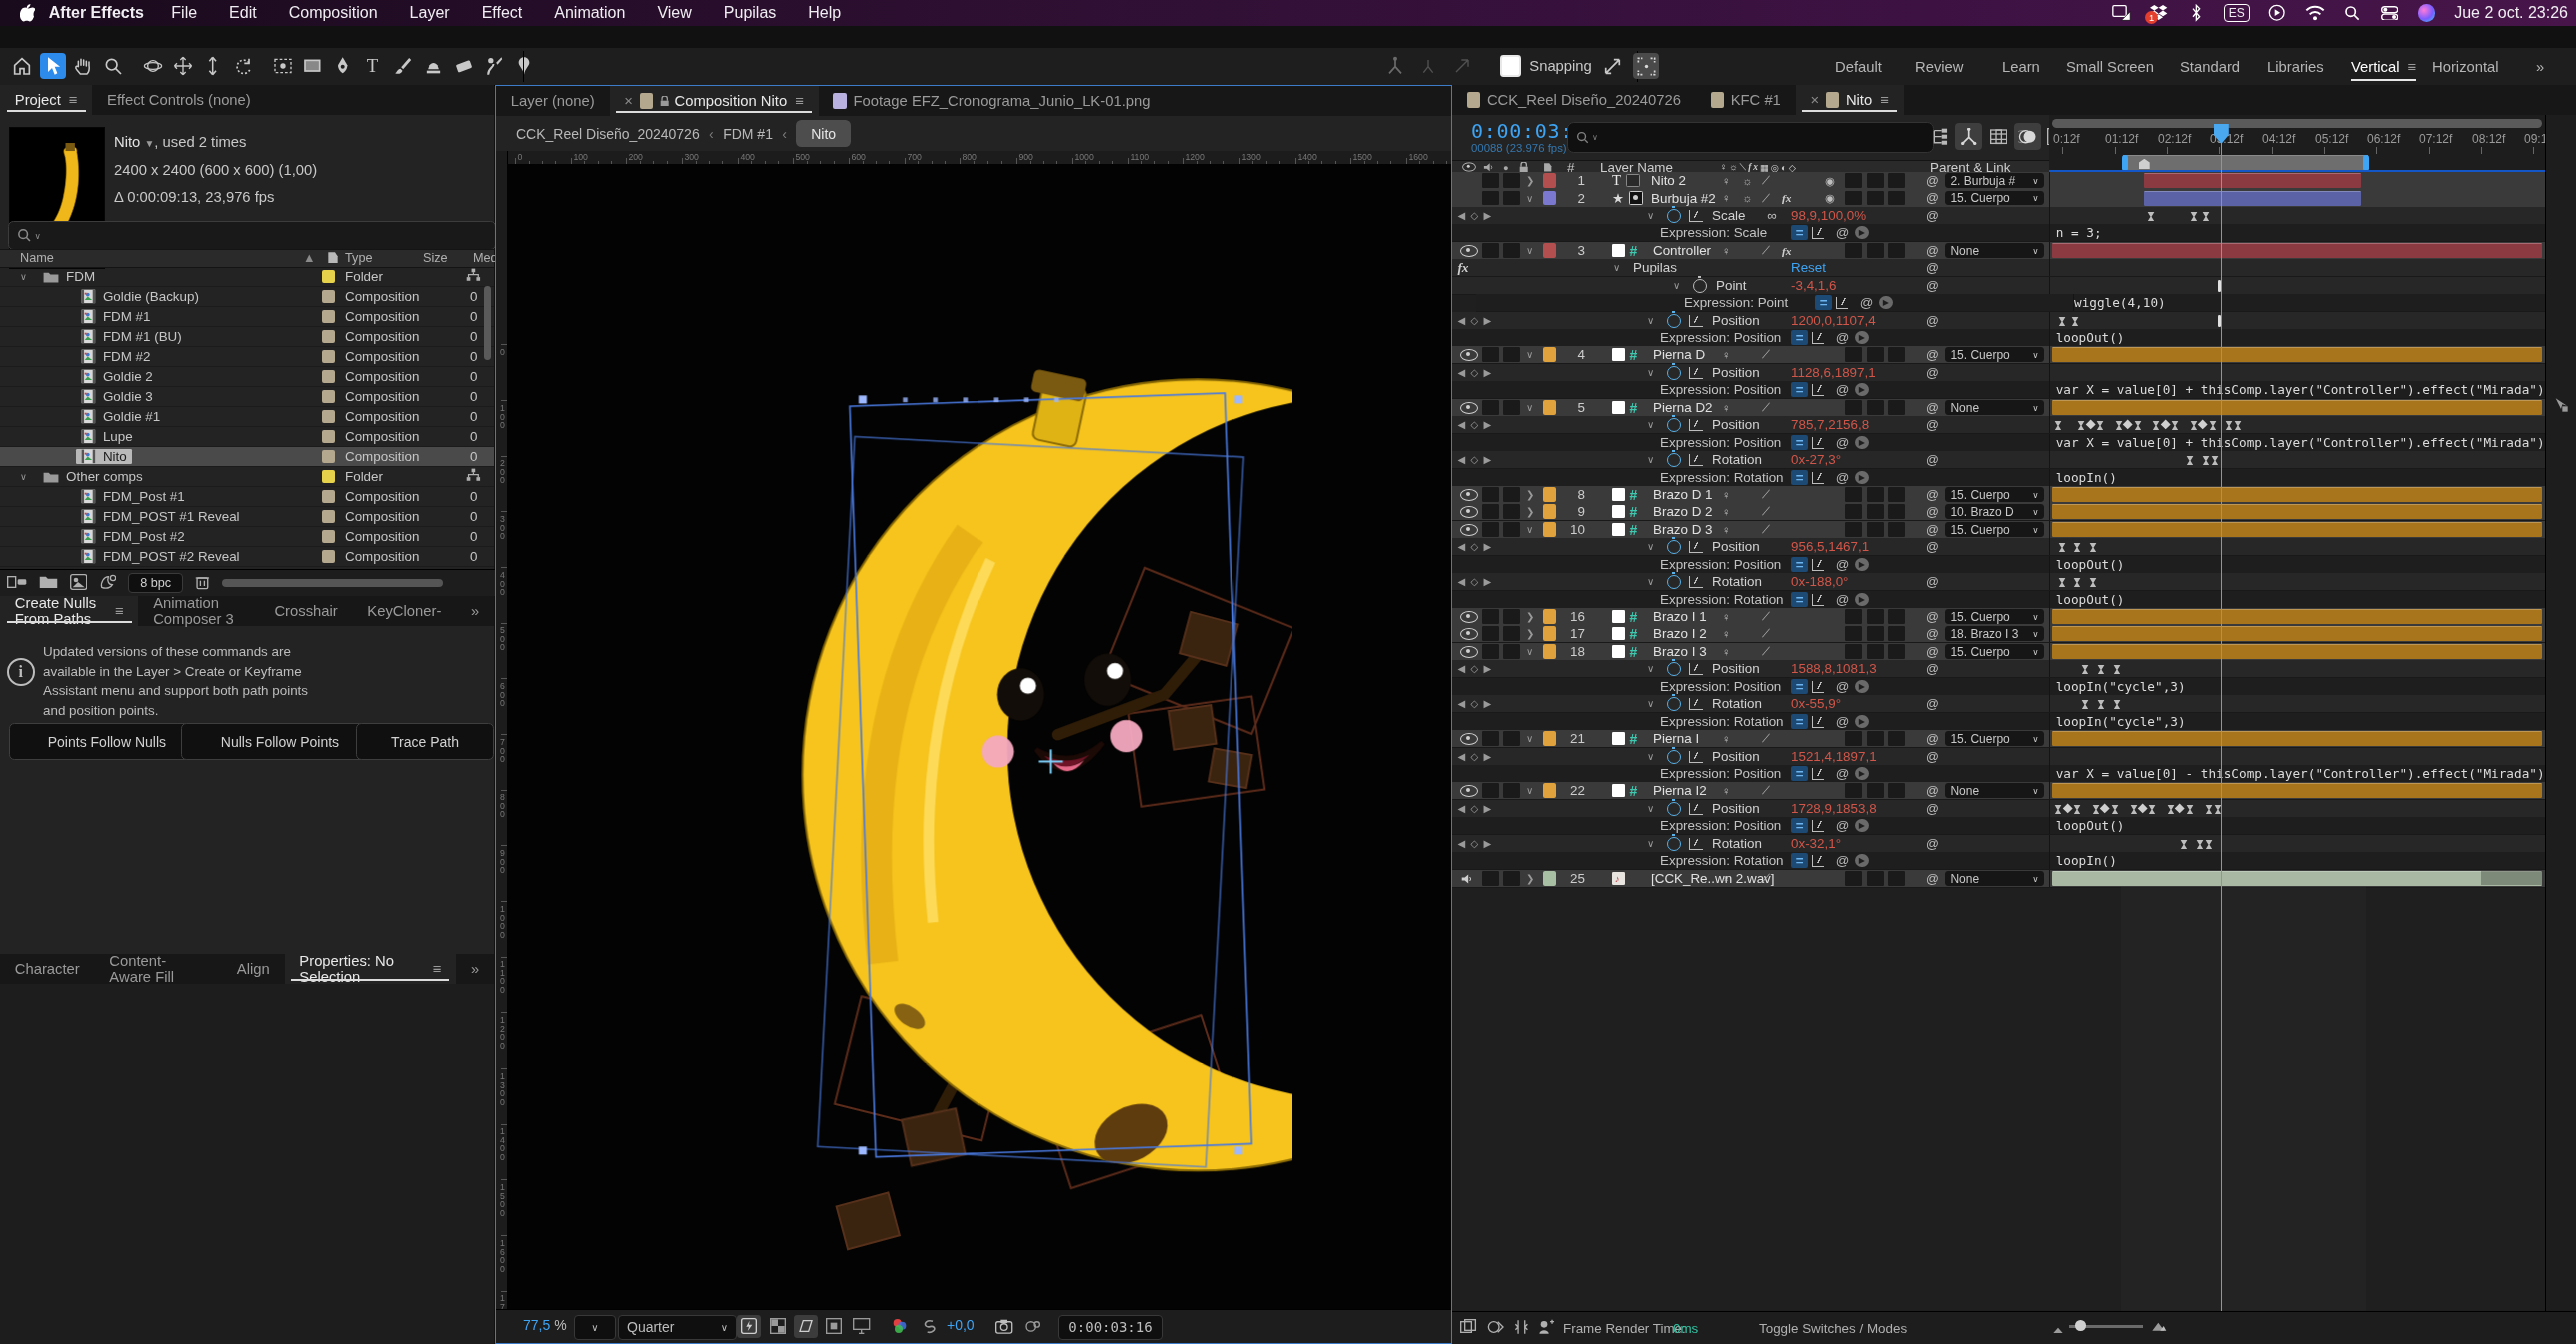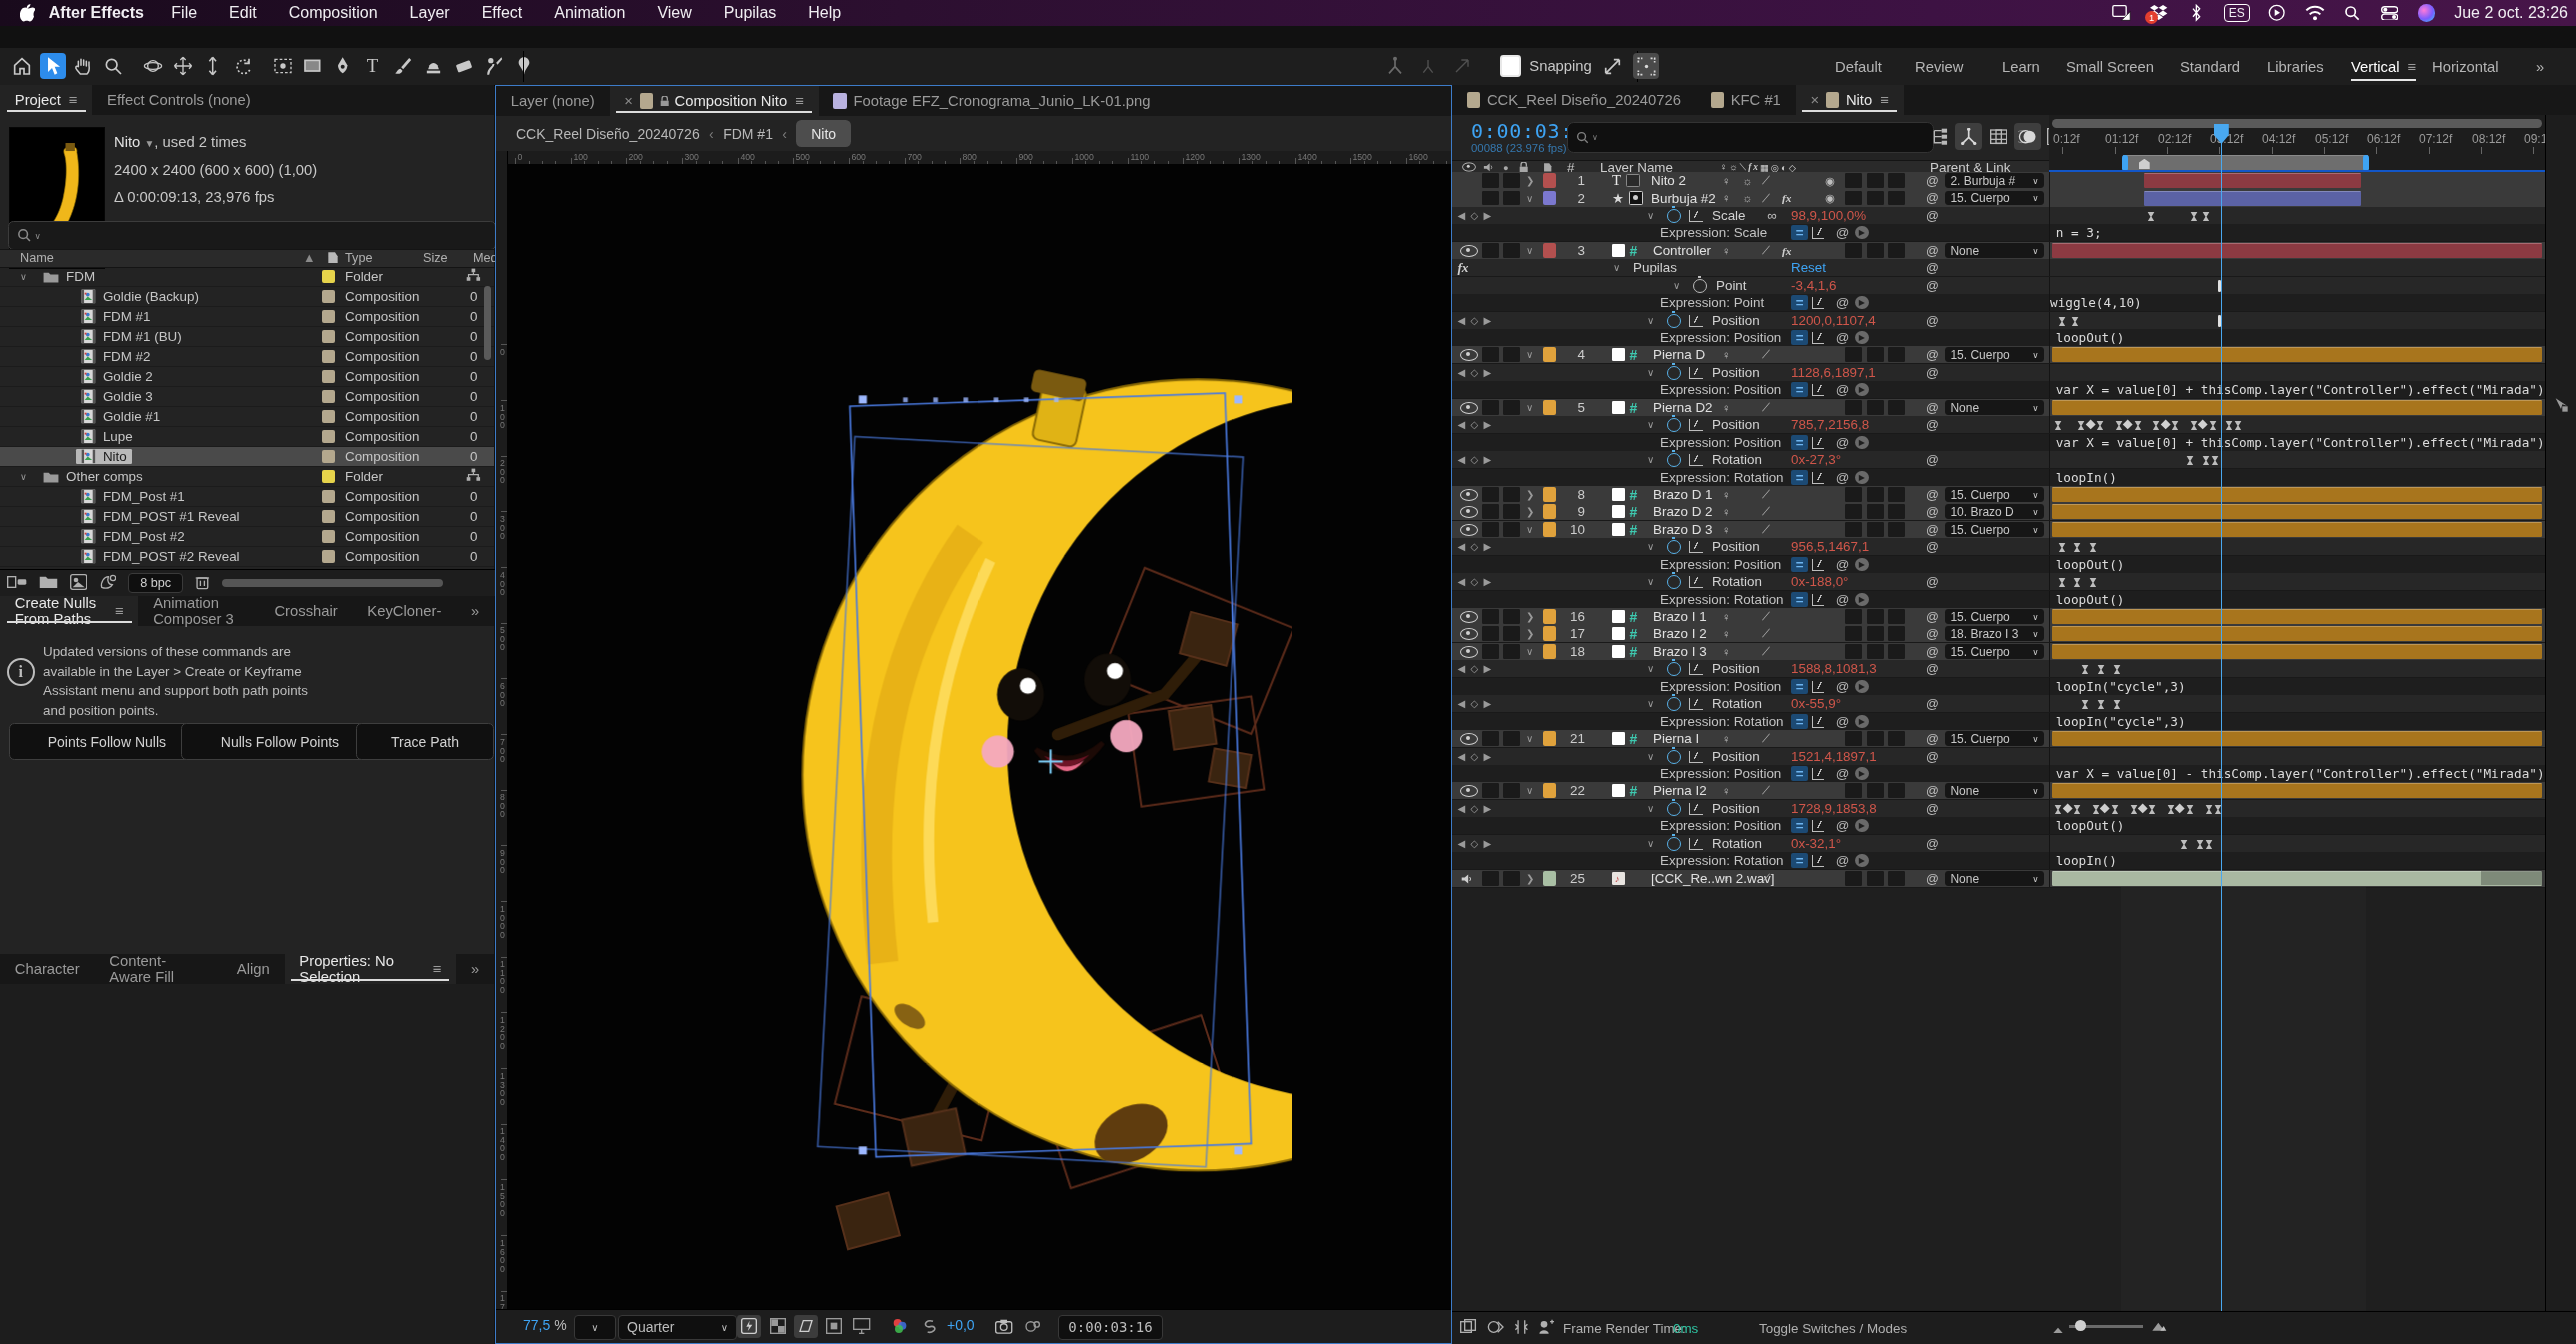--- a/index.html
+++ b/index.html
@@ -1328,21 +1328,21 @@
               <span class="stopw "></span>
             </span>
             <span class="cell" style="left:264px;color:#d2d2d2">Point</span>
             <span class="cell val-red" style="left:339px">-3,4,1,6</span>
             <span class="swi" style="left:474px;font-size:12.7px">@</span>
           </div>
           <div class="track">
             <span class="kbar" style="left:169px"></span>
           </div>
         </div>
-        <div class="trow r-expr" style="top: 122px;">
+        <div class="trow r-expr" style="top: 122px; margin-left: 24px;">
           <div class="left" style="border-right: 0.7px solid rgb(20, 20, 20);">
             <span class="cell" style="left:208px;color:#c2c2c2">Expression: Point</span>
             <span class="cell" style="left:339px">
               <span class="exico eq">=</span>
               <span class="exico">
                 <span class="graphic"></span>
               </span>
               <span class="exico">@</span>
               <span class="exico" style="background:#6a6a6a;border-radius:50%;width:13.4px;height:13.4px;color:#1e1e1e;font-size:8px">▶</span>
             </span>

